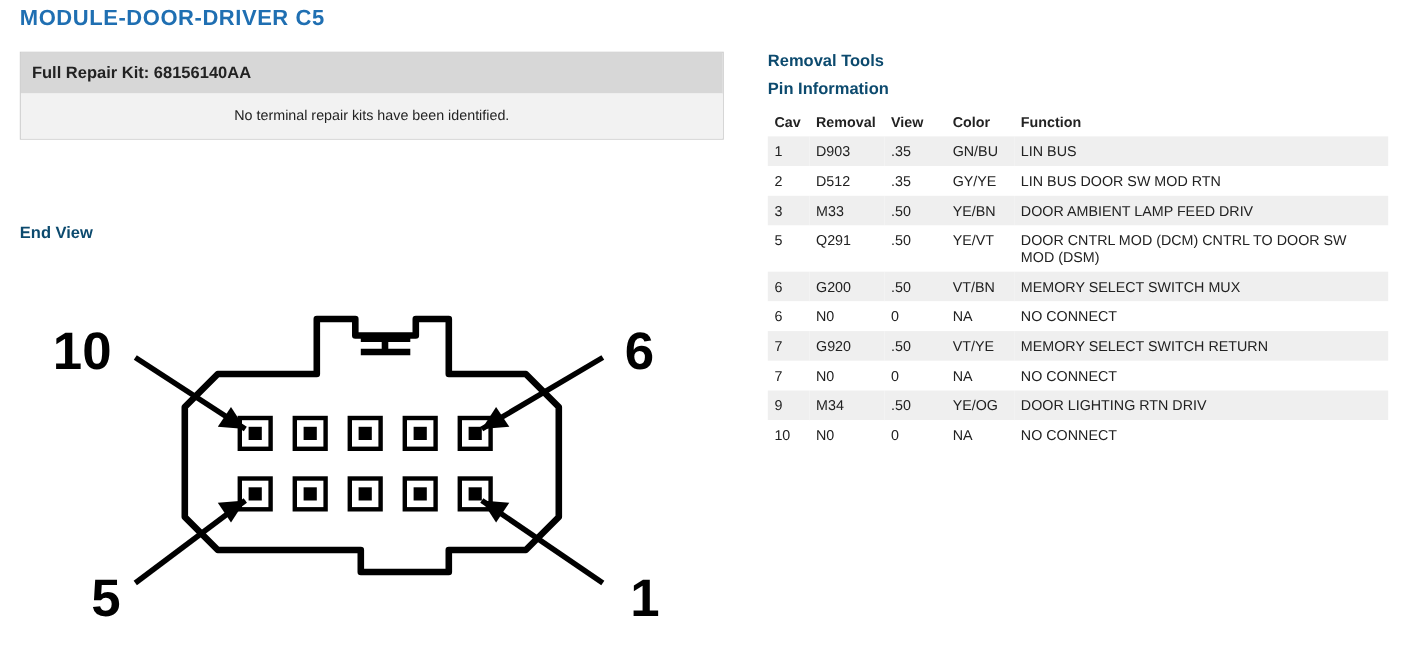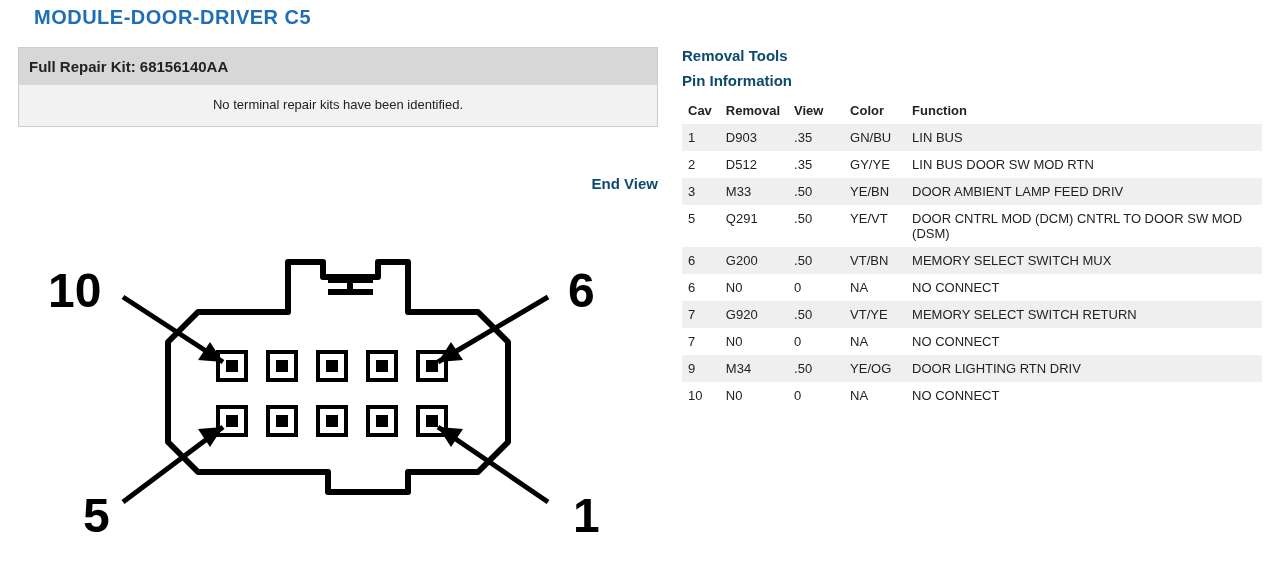--- a/index.html
+++ b/index.html
@@ -10,25 +10,25 @@
     font-size: 13px;
     color: #222;
     width: 1280px;
     background: #fff;
   }
   .page-title {
     color: #1f6fb2;
     font-weight: 700;
     font-size: 20px;
     letter-spacing: .5px;
-    margin: 6px 0 18px 16px;
+    margin: 6px 0 18px 0;
   }
   .cols {
     display: flex;
-    gap: 24px;
+    gap: 40px;
     align-items: flex-start;
   }
   .left { width: 640px; }
   .right { flex: 1; }
   .kitbox {
     border: 1px solid #ccc;
   }
   .kitbox .head {
     background: #d7d7d7;
     padding: 10px 10px;
@@ -44,21 +44,21 @@
   .section-h {
     color: #0c4a6e;
     font-weight: 700;
     font-size: 15px;
     margin: 0 0 8px 0;
   }
   .right .removal-note {
     font-size: 13px;
     margin-bottom: 36px;
   }
-  .endview-h { margin-top: 48px; margin-bottom: 10px; text-align: right; }
+  .endview-h { margin-top: 76px; margin-bottom: 10px; }
   .connector-wrap {
     width: 640px;
     display: flex;
     justify-content: center;
   }
   svg.connector { width: 620px; height: auto; }
   table.pin {
     border-collapse: collapse;
     width: 100%;
     font-size: 13px;

